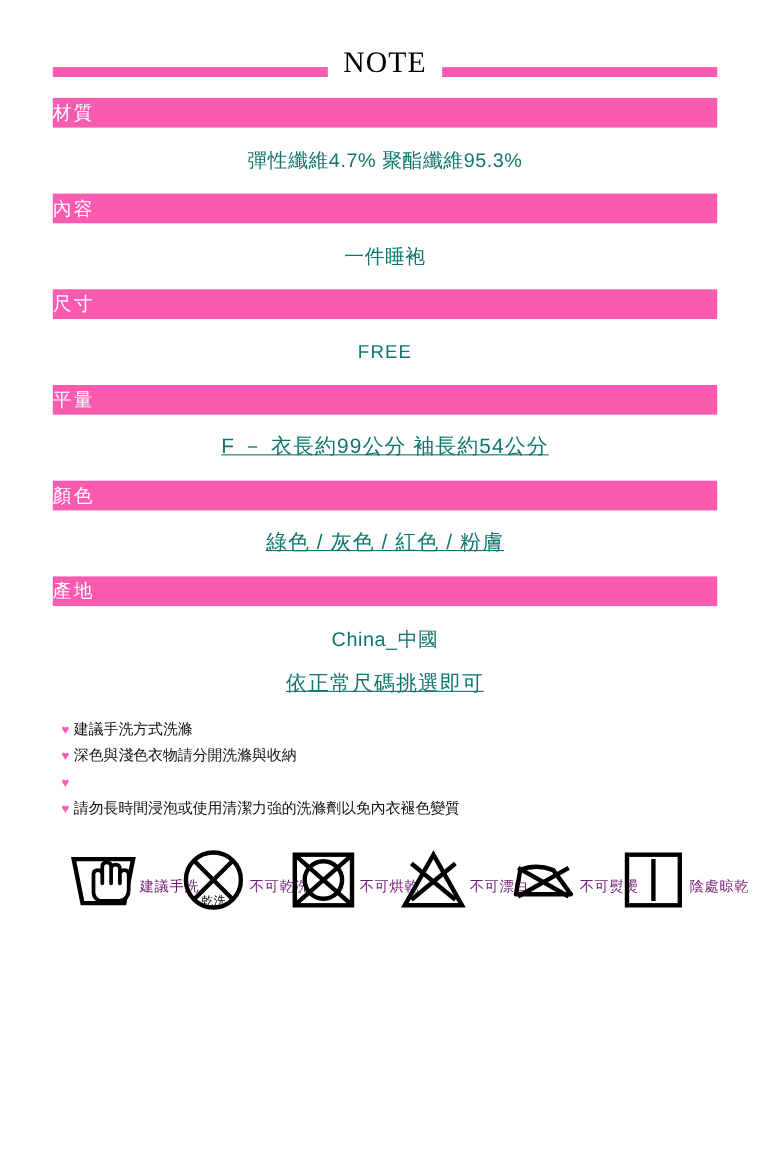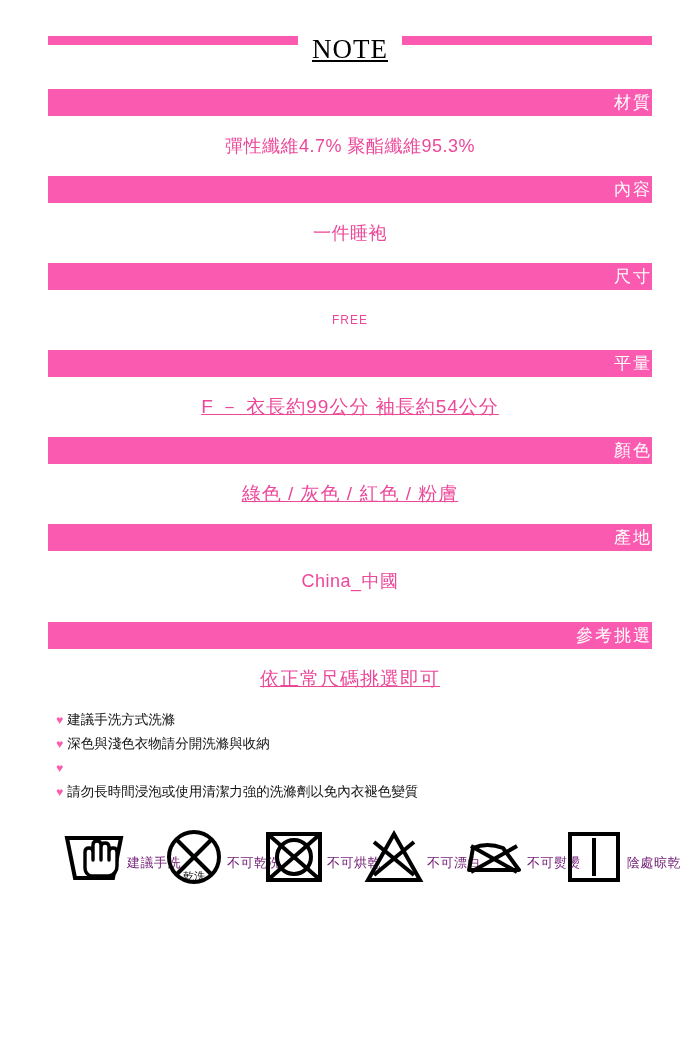--- a/index.html
+++ b/index.html
@@ -19,61 +19,60 @@
     width: 700px;
     height: 1063px;
     box-sizing: border-box;
     padding: 0 48px;
     position: relative;
   }
 
   
   .note-header {
     display: flex;
-    align-items: flex-start;
+    align-items: flex-end;
     margin-top: 36px;
     height: 34px;
-    text-decoration: underline;
   }
   .note-rule {
     flex: 1 1 auto;
     height: 9px;
     background: #fa5bb0;
   }
   .note-title {
     font-family: "Liberation Serif", serif;
     font-size: 27px;
     letter-spacing: 1px;
     padding: 0 14px;
     line-height: 1;
     color: #000;
     white-space: nowrap;
   }
 
   
   .bar {
     background: #fa5bb0;
     color: #ffffff;
-    text-align: right;
+    text-align: left;
     font-size: 17px;
     line-height: 27px;
     height: 27px;
     letter-spacing: 2px;
     margin-top: 19px;
   }
   .value {
     text-align: center;
     font-size: 18px;
-    color: #ec4899;
+    color: #0f766e;
     margin-top: 19px;
     line-height: 22px;
     letter-spacing: 0.5px;
   }
   .value.latin {
-    font-size: 12px;
+    font-size: 17px;
     letter-spacing: 1px;
   }
   .bar.wide-gap { margin-top: 30px; }
   .value.wide   { letter-spacing: 1px; font-size: 19px; text-decoration: underline; }
 
   
   .notes-list {
     margin-top: 18px;
     padding-left: 8px;
   }
@@ -134,21 +133,20 @@
 
   <div class="bar">平量</div>
   <div class="value wide">F － 衣長約99公分 袖長約54公分</div>
 
   <div class="bar">顏色</div>
   <div class="value wide">綠色 / 灰色 / 紅色 / 粉膚</div>
 
   <div class="bar">產地</div>
   <div class="value">China_中國</div>
 
-  <div class="bar wide-gap">參考挑選</div>
   <div class="value wide">依正常尺碼挑選即可</div>
 
 
   <div class="notes-list">
     <div class="note-line">
       <span class="heart">♥</span>
       <span>建議手洗方式洗滌</span>
     </div>
     <div class="note-line">
       <span class="heart">♥</span>

